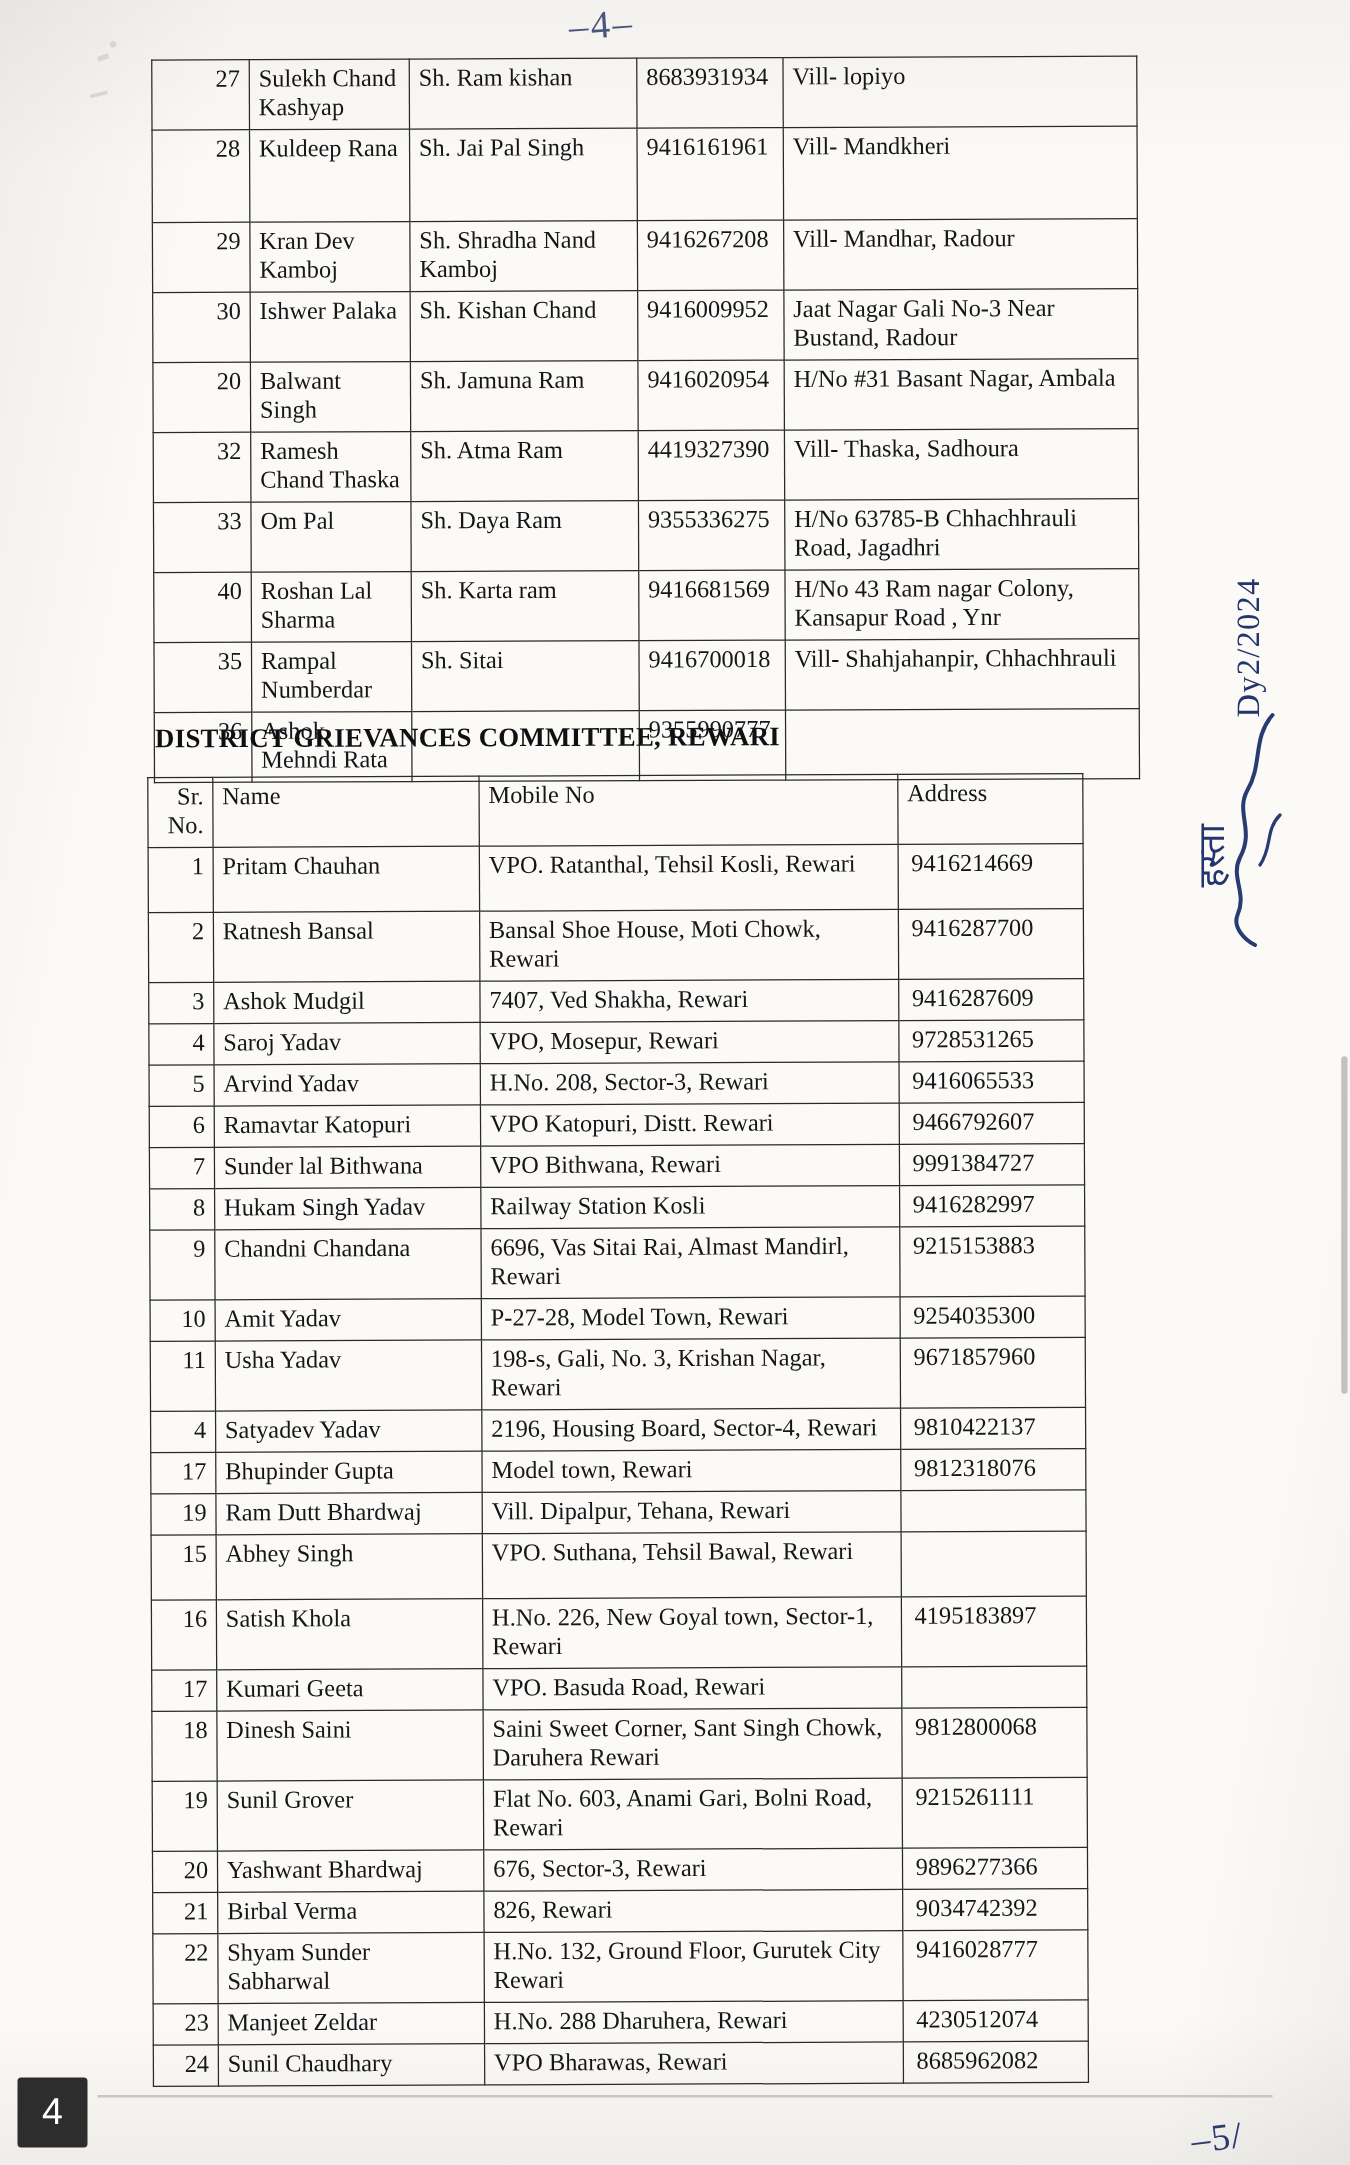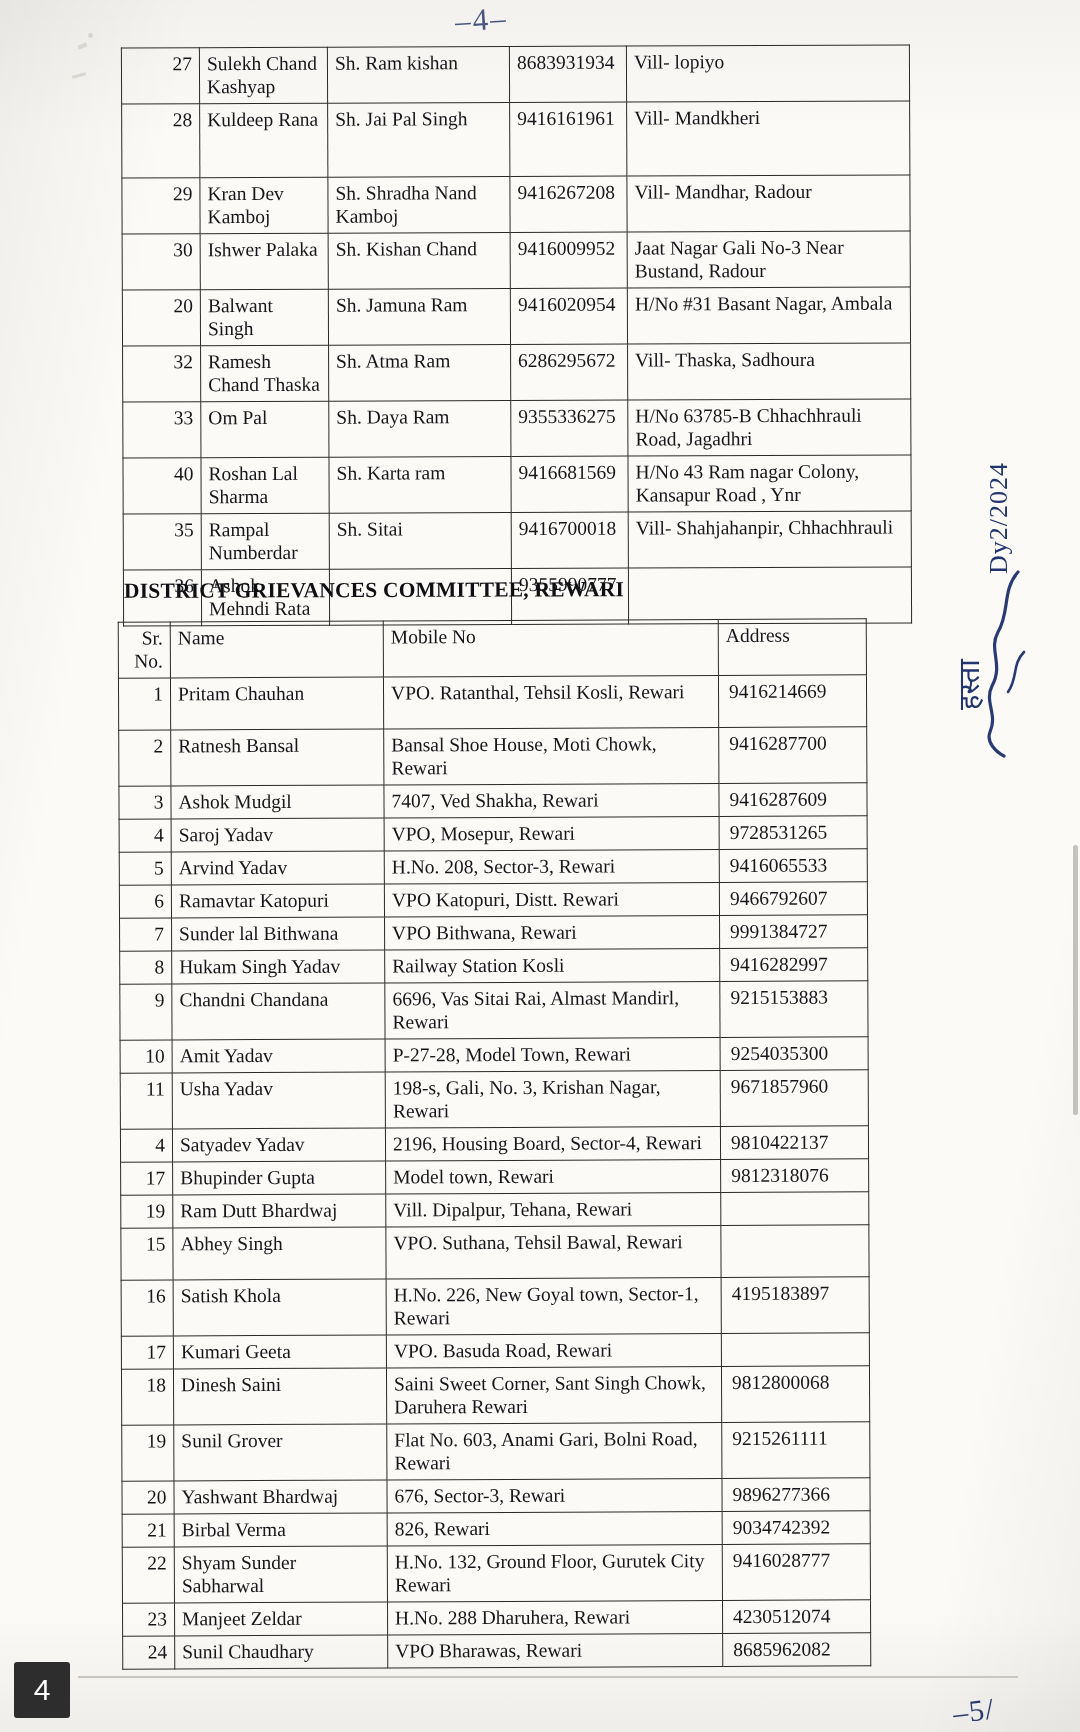--- a/index.html
+++ b/index.html
@@ -189,21 +189,21 @@
             <td class="num">20</td>
             <td>Balwant Singh</td>
             <td>Sh. Jamuna Ram</td>
             <td class="mob">9416020954</td>
             <td>H/No #31 Basant Nagar, Ambala</td>
           </tr>
           <tr style="height: 40px;">
             <td class="num">32</td>
             <td>Ramesh Chand Thaska</td>
             <td>Sh. Atma Ram</td>
-            <td class="mob">6286295672</td>
+            <td class="mob">4419327390</td>
             <td>Vill- Thaska, Sadhoura</td>
           </tr>
           <tr style="height: 45px;">
             <td class="num">33</td>
             <td>Om Pal</td>
             <td>Sh. Daya Ram</td>
             <td class="mob">9355336275</td>
             <td>H/No 63785-B Chhachhrauli Road, Jagadhri</td>
           </tr>
           <tr style="height: 46px;">

